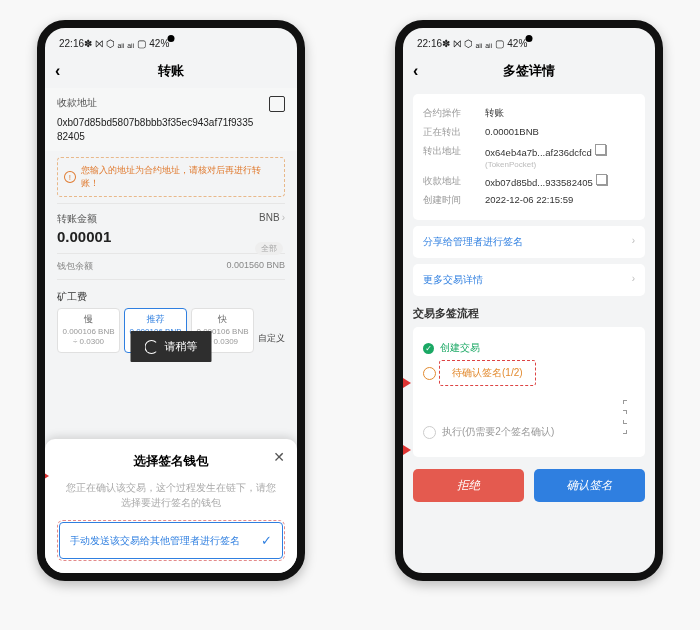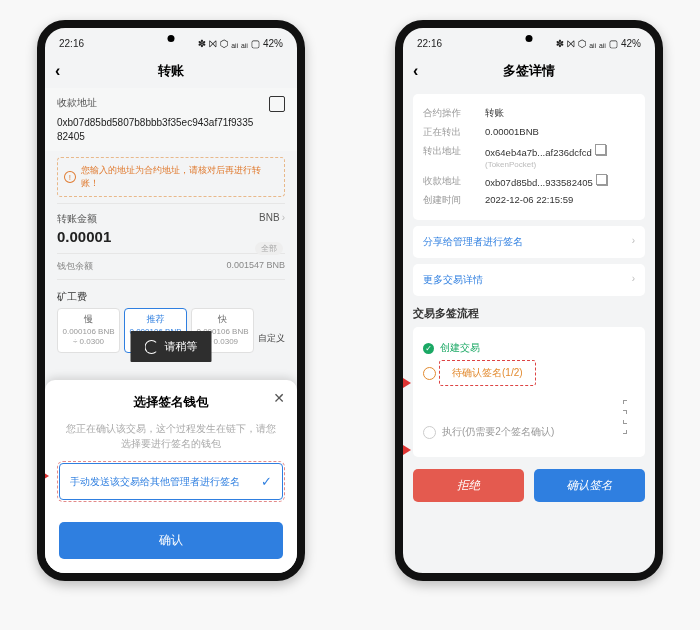--- a/index.html
+++ b/index.html
@@ -19,21 +19,20 @@
     border-radius: 28px;
     border: 8px solid #111;
     position: relative;
     overflow: hidden;
     box-shadow: 0 4px 12px rgba(0,0,0,.25);
   }
   .statusbar {
     height: 22px;
     display: flex;
     align-items: center;
-    justify-content: space-between;
     padding: 4px 14px 0;
     font-size: 10px;
     color: #222;
   }
   .statusbar .right { display:flex; align-items:center; gap:3px; }
   .titlebar {
     display:flex; align-items:center; justify-content:center;
     position:relative; height:34px; font-size:13px; font-weight:600;
   }
   .titlebar .back { position:absolute; left:10px; font-size:16px; }
@@ -169,21 +168,21 @@
     <span class="bnb">
       <span>BNB</span><span class="chev">›</span>
     </span>
   </div>
   <div class="amount-val">0.00001</div>
   <span class="pill">全部</span>
 
   <div class="divider"></div>
   <div class="balance">
     <span>钱包余额</span>
-    <span>0.001547 BNB</span>
+    <span>0.001560 BNB</span>
   </div>
   <div class="divider"></div>
 
   <div class="fee-label">矿工费</div>
   <div class="fee-opts">
     <div class="fee-card">
       <span class="n">慢</span>
       <span>0.000106 BNB</span><br>
       <span>÷ 0.0300</span>
     </div>
@@ -206,21 +205,20 @@
   </div>
 
   <div class="sheet">
     <span class="close">✕</span>
     <h3>选择签名钱包</h3>
     <p class="hint">您正在确认该交易，这个过程发生在链下，请您选择要进行签名的钱包</p>
     <div class="opt">
       <span>手动发送该交易给其他管理者进行签名</span>
       <span class="check">✓</span>
     </div>
-    <div class="primary-btn">确认</div>
   </div>
   <span class="red-arrow" style="left:-4px; bottom:92px;"></span>
 </div>
 
 <div class="phone right">
   <div class="camera-dot"></div>
   <div class="statusbar">
     <span>22:16</span>
     <span class="right">✽ ⨝ ⬡ ₐᵢₗ ₐᵢₗ ▢ 42%</span>
   </div>

